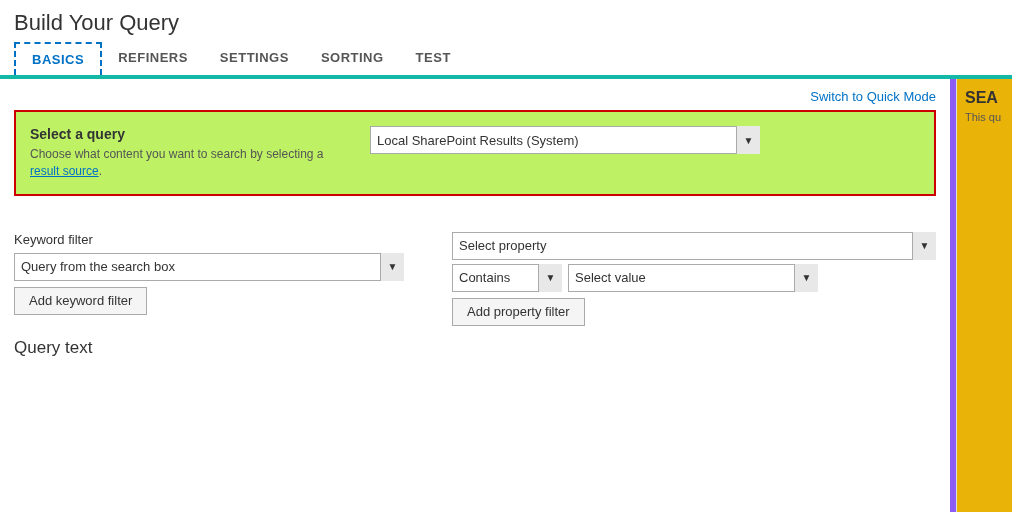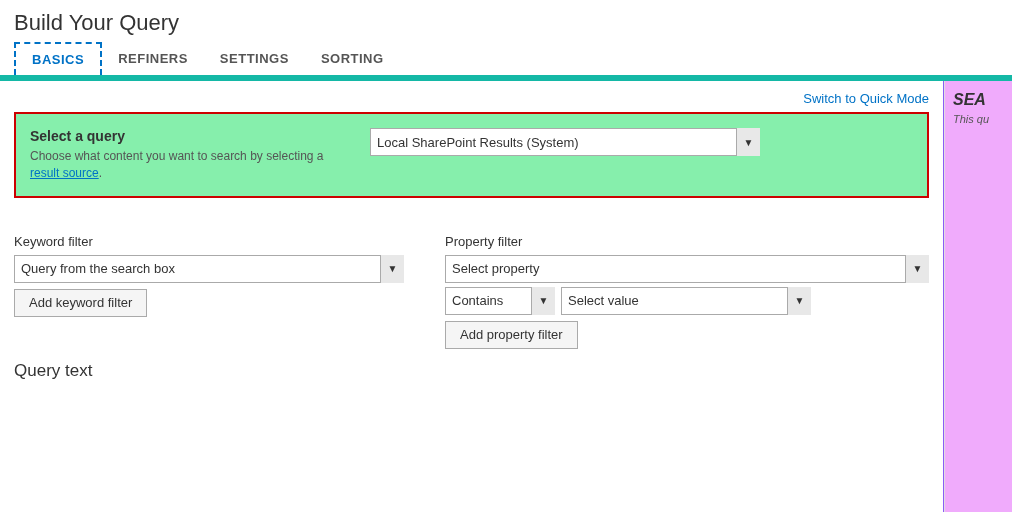--- a/index.html
+++ b/index.html
@@ -17,22 +17,22 @@
 
     .page-title {
       font-size: 22px;
       font-weight: 300;
       color: #333;
       padding: 10px 14px 6px 14px;
     }
 
     .tabs-bar {
       display: flex;
-      align-items: center;
-      border-bottom: 6px solid #14b8a6;
+      align-items: flex-start;
+      border-bottom: 4px solid #14b8a6;
       padding: 0 14px;
     }
 
     .tab {
       padding: 8px 16px;
       font-size: 13px;
       font-weight: 600;
       color: #555;
       cursor: pointer;
       letter-spacing: 0.5px;
@@ -51,29 +51,28 @@
     .main-area {
       display: flex;
       flex: 1;
       overflow: hidden;
     }
 
     .left-panel {
       flex: 1;
       padding: 10px 14px;
       overflow-y: auto;
-      border-right: 1px solid #8b5cf6;
+      border-right: 6px solid #8b5cf6;
     }
 
     .right-panel {
-      width: 68px;
+      width: 56px;
       padding: 10px 8px;
-      background: #f0abfc;
+      background: #eab308;
       border-left: 1px solid #e0e0e0;
-      font-style: italic;
     }
 
     .right-panel-title {
       font-size: 16px;
       font-weight: 700;
       color: #333;
       text-transform: uppercase;
     }
 
     .right-panel-text {
@@ -92,21 +91,21 @@
       color: #0072c6;
       font-size: 13px;
       cursor: pointer;
       text-decoration: none;
     }
 
     .query-section {
       border: 2px solid #cc0000;
       padding: 14px;
       margin-bottom: 16px;
-      background: #86efac;
+      background: #bef264;
     }
 
     .query-section-inner {
       display: flex;
       align-items: flex-start;
       gap: 40px;
     }
 
     .query-label-block {
       flex: 0 0 auto;
@@ -251,20 +250,21 @@
 </head>
 <body>
 
 <div class="page-title">Build Your Query</div>
 
 <div class="tabs-bar">
   <button class="tab active">BASICS</button>
   <button class="tab">REFINERS</button>
   <button class="tab">SETTINGS</button>
   <button class="tab">SORTING</button>
+  <button class="tab">TEST</button>
 </div>
 
 <div class="main-area">
   <div class="left-panel">
 
     <div class="switch-link-row">
       <a class="switch-link">Switch to Quick Mode</a>
     </div>
 
     <div class="query-section">
@@ -303,21 +303,20 @@
             </select>
             <div class="select-arrow">▼</div>
           </div>
         </div>
         <div class="add-filter-row">
           <button class="btn">Add keyword filter</button>
         </div>
       </div>
 
       <div class="filter-col">
-        <div class="filter-label">Property filter</div>
         <div class="filter-controls">
           <div class="select-with-arrow">
             <select class="custom-select property-wide">
               <option>Select property</option>
             </select>
             <div class="select-arrow">▼</div>
           </div>
         </div>
         <div class="filter-controls" style="margin-top:4px;">
           <div class="select-with-arrow">

